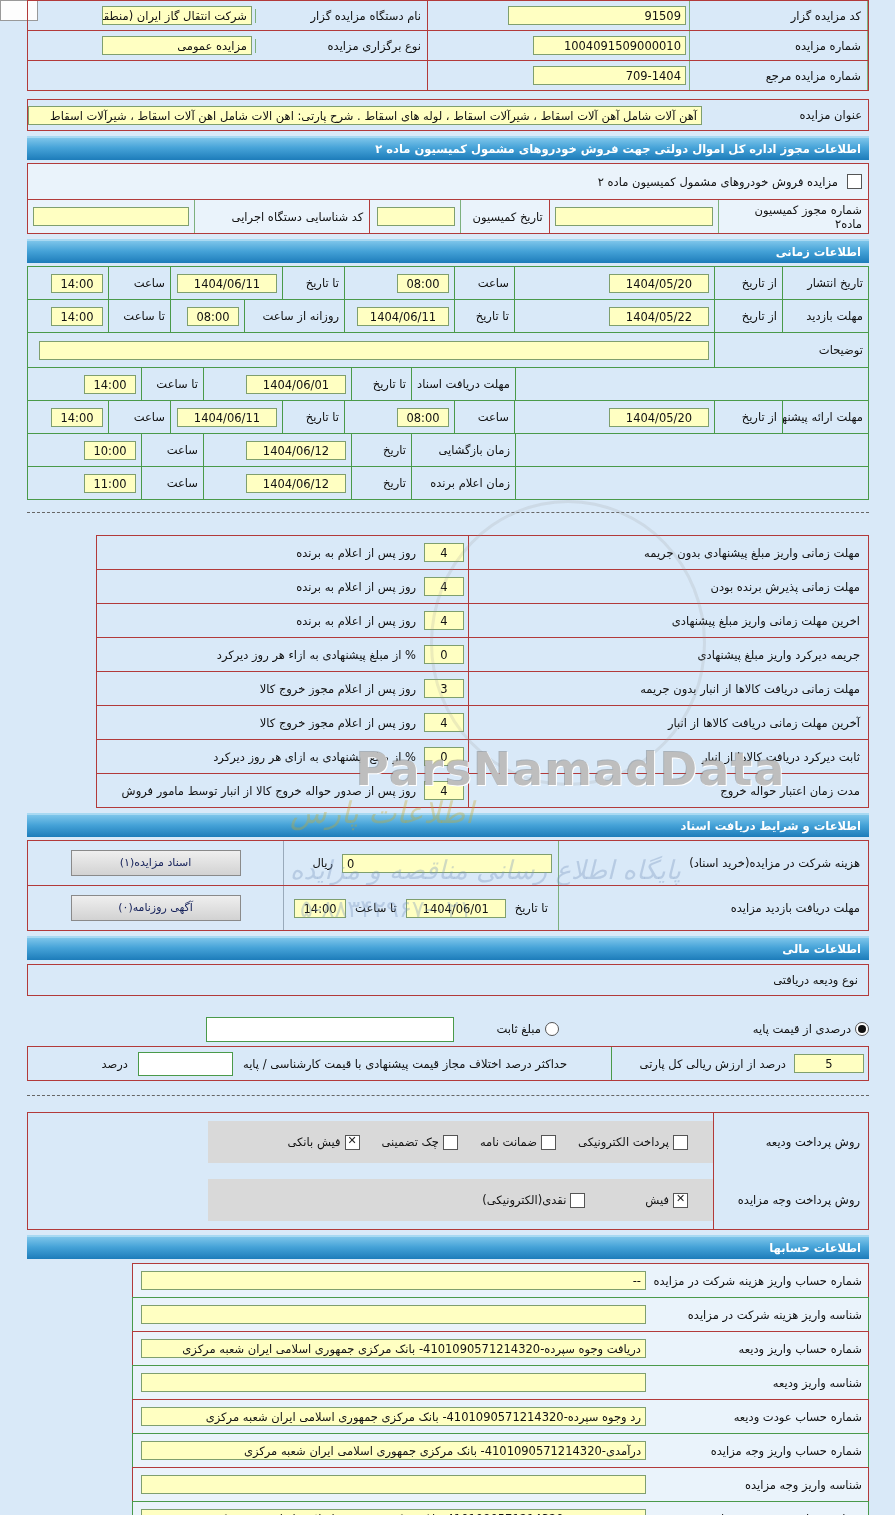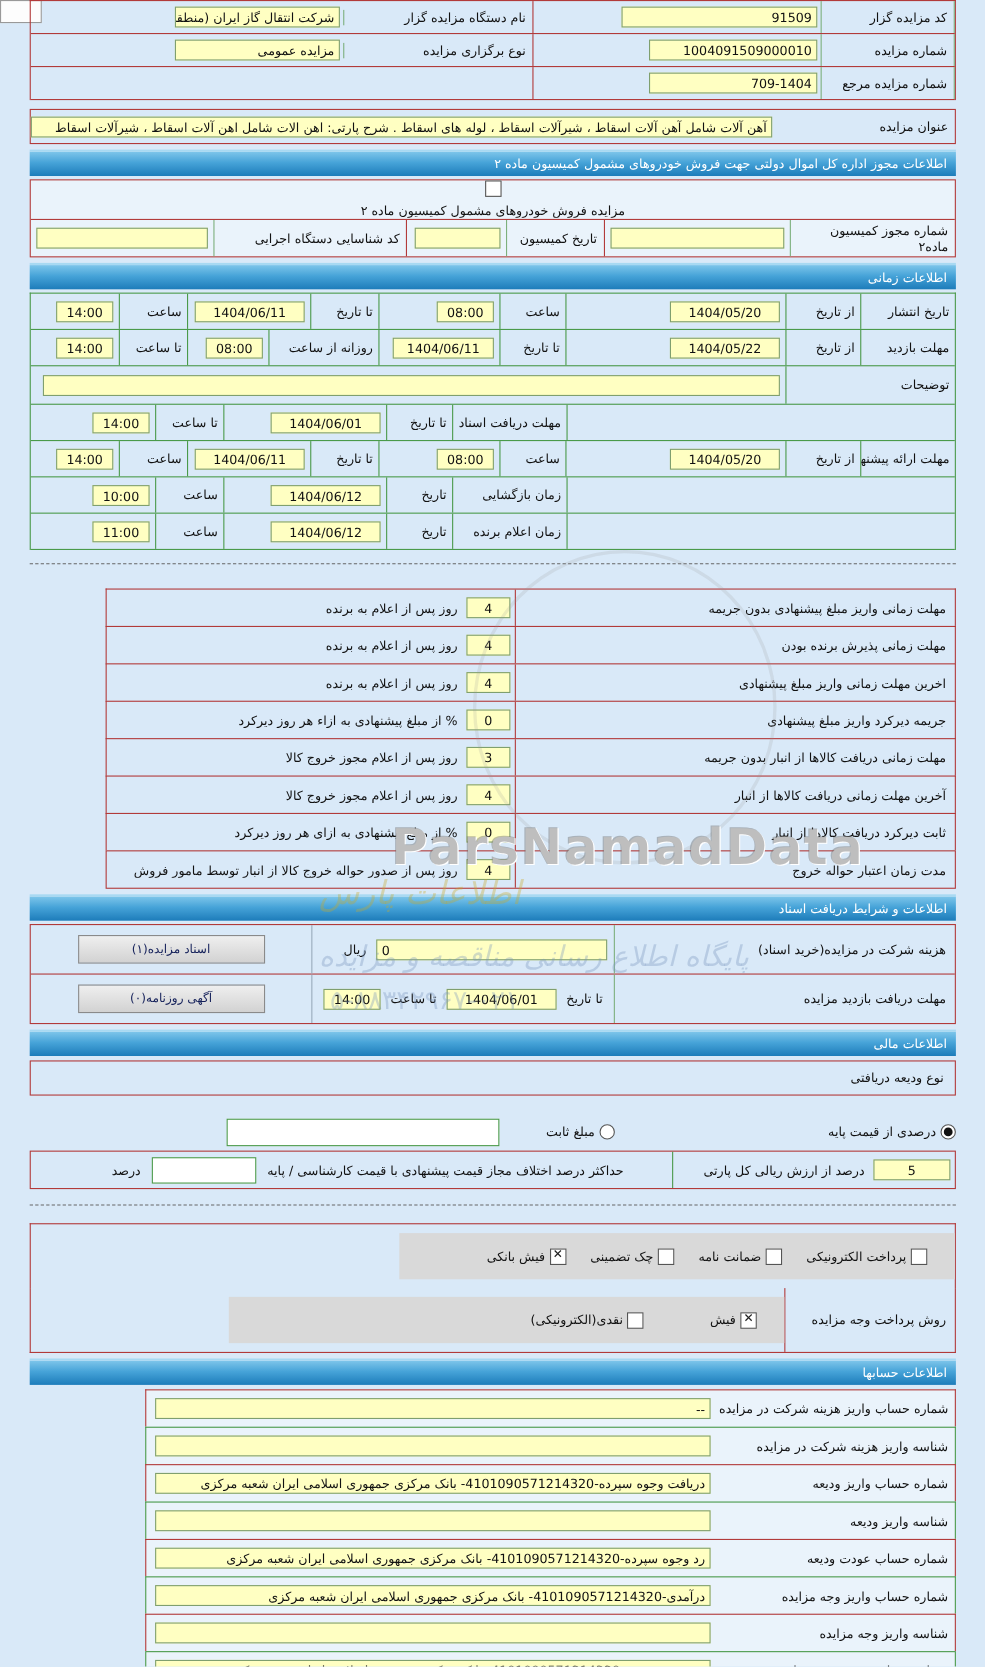--- a/index.html
+++ b/index.html
@@ -10,48 +10,48 @@
     font-size:11.5px;color:#111;direction:rtl;
   }
   .page{position:relative;width:842px;margin:0 26px 0 27px;}
   
   .yinput{background:#ffffc2;border:1px solid #7f9f6f;height:19px;line-height:19px;
           padding:0 4px;box-sizing:border-box;overflow:hidden;white-space:nowrap;font-size:11.5px;}
   .winput{background:#fff;border:1px solid #7f9f6f;height:19px;line-height:19px;
           padding:0 4px;box-sizing:border-box;}
   .sec{height:20px;line-height:20px;margin-top:5px;
        background:linear-gradient(#7dc5ea 0%,#46a3d8 45%,#1d7cba 100%);
-       color:#fff;font-weight:normal;font-size:11.5px;padding:1px 8px;
+       color:#fff;font-weight:bold;font-size:11.5px;padding:1px 8px;
        border-top:2px solid #a8d9f2;}
   .row{display:flex;align-items:center;box-sizing:border-box;}
   .lbl{white-space:nowrap;overflow:hidden;padding:0 4px;}
   .cb{width:13px;height:13px;background:#fff;border:1px solid #555;display:inline-block;
       position:relative;flex:0 0 auto;}
   .cb.on::after{content:"✕";position:absolute;top:-2px;left:0;right:0;text-align:center;
       font-size:11px;color:#222;}
   .rd{width:12px;height:12px;background:#fff;border:1px solid #555;border-radius:50%;
       display:inline-block;position:relative;flex:0 0 auto;}
   .rd.on::after{content:"";position:absolute;inset:2px;background:#111;border-radius:50%;}
   .btn{width:170px;height:26px;background:linear-gradient(#efefef,#d2d2d2);
       border:1px solid #8a8a8a;font-size:11px;color:#15215a;text-align:center;
       line-height:24px;box-sizing:border-box;}
   .dashed{border-top:1px dashed #666;height:0;}
   
   .toptab{border:1px solid #b23a3a;border-bottom:0;}
   .toprow{height:29px;border-bottom:1px solid #b23a3a;display:flex;align-items:center;}
-  .toprow .rlabel{width:122px;border-right:1px solid #7db07d;height:100%;
+  .toprow .rlabel{width:179px;border-right:1px solid #7db07d;height:100%;
       display:flex;align-items:center;padding:0 6px;box-sizing:border-box;border-left:1px solid #7db07d;}
   .toprow .rvalue{width:262px;height:100%;display:flex;align-items:center;
       padding:0 3px;box-sizing:border-box;border-left:1px solid #b23a3a;}
   .toprow .llabel{width:172px;padding:0 6px;box-sizing:border-box;border-left:1px solid #7db07d;}
   .toprow .lvalue{flex:1;padding:0 3px;}
   .titlerow{height:30px;margin-top:8px;border:1px solid #b23a3a;display:flex;align-items:center;}
   
   .permitbox{border:1px solid #b23a3a;margin-top:3px;background:#eaf3fb;}
-  .permit-cbrow{height:35px;display:flex;align-items:center;padding:0 6px;gap:5px;border-bottom:1px solid #b23a3a;flex-direction:column;}
+  .permit-cbrow{height:35px;display:flex;align-items:center;padding:0 6px;gap:5px;border-bottom:1px solid #b23a3a;}
   .permit-fields{height:33px;display:flex;align-items:center;}
   .pf-label{padding:0 6px;border-left:1px solid #7db07d;height:100%;display:flex;align-items:center;box-sizing:border-box;}
   
   .trows{border:1px solid #4a9a4a;border-bottom:0;margin-top:3px;}
   .trow{height:32px;border-bottom:1px solid #4a9a4a;display:flex;align-items:center;}
   .tcell{height:100%;display:flex;align-items:center;box-sizing:border-box;border-left:1px solid #4a9a4a;padding:0 5px;}
   .tcell:last-child{border-left:0;}
   .dt{width:100px;text-align:center;}
   .tm{width:52px;text-align:center;}
   .subrow{width:488px;margin-right:auto;}
@@ -376,20 +376,21 @@
     <div class="grayline"></div>
     <span class="lbl" style="margin-right:40px">حداکثر درصد اختلاف مجاز قیمت پیشنهادی با قیمت کارشناسی / پایه</span>
     <div class="winput" style="width:95px;height:24px;border-color:#4a9a4a;margin:0 6px"></div>
     <span class="lbl">درصد</span>
   </div>
 
   <div class="dashed" style="margin-top:14px"></div>
 
   <div style="margin-top:16px">
     <div class="methodrow" style="min-height:58px">
+      <div class="m-label lbl">روش پرداخت ودیعه</div>
       <div class="m-zone">
         <div class="graypanel">
           <span class="mitem">
               <span class="cb"></span>
               <span>پرداخت الکترونیکی</span>
             </span>
           <span class="mitem">
               <span class="cb"></span>
               <span>ضمانت نامه</span>
             </span>

